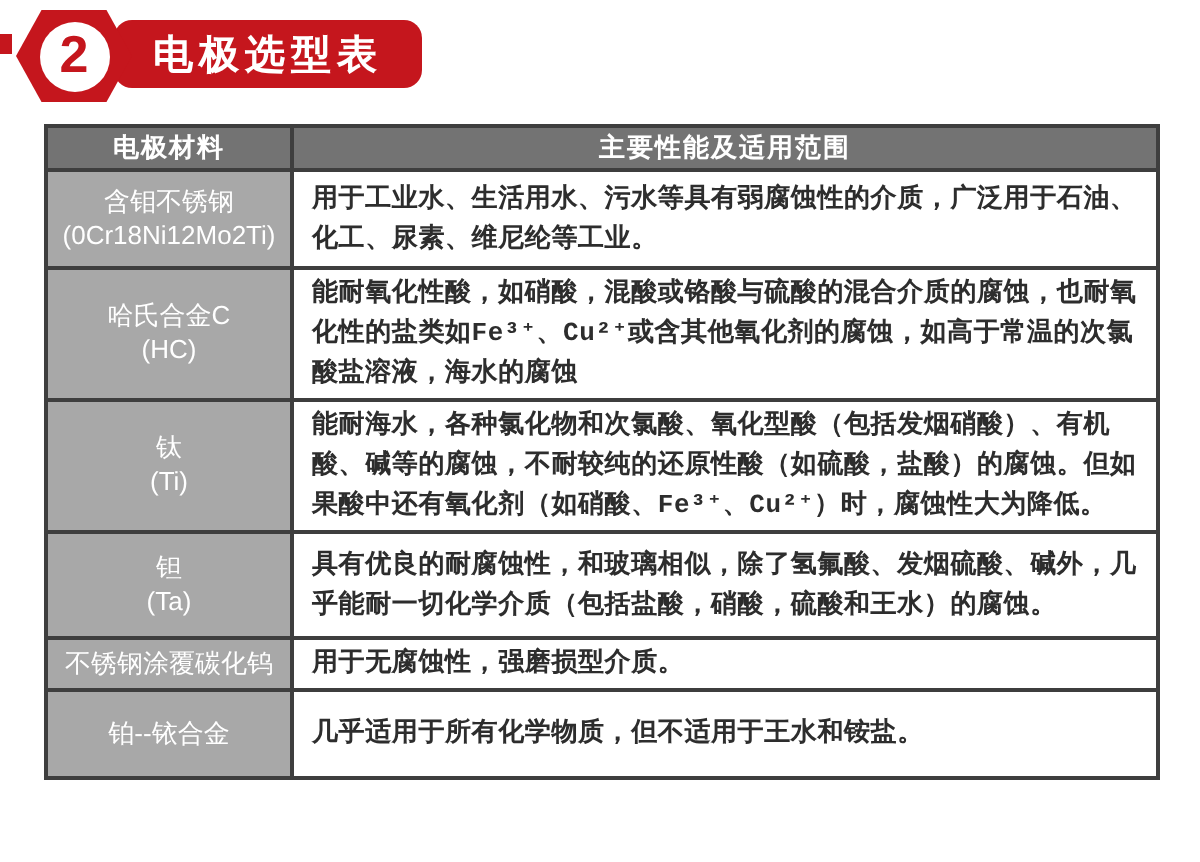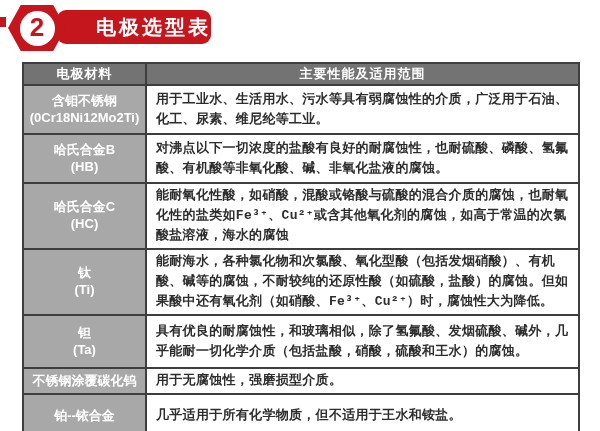--- a/index.html
+++ b/index.html
@@ -14,21 +14,21 @@
   
   .corner-chip {
     position: absolute; left: 0; top: 17px;
     width: 6px; height: 10px; background: #c5161d;
   }
   .title-pill {
     position: absolute; left: 57px; top: 10px;
     width: 154px; height: 34px;
     background: #c5161d;
     border-radius: 9px;
-    display: flex; align-items: center; justify-content: flex-end;
+    display: flex; align-items: center; justify-content: center;
   }
   .title-pill span {
     color: #ffffff; font-size: 20px; font-weight: bold; letter-spacing: 3px;
   }
   .badge-hex {
     position: absolute; left: 8px; top: 5px;
     width: 58px; height: 46px;
     background: #c5161d;
     clip-path: polygon(22% 0, 78% 0, 100% 50%, 78% 100%, 22% 100%, 0 50%);
     display: flex; align-items: center; justify-content: center;
@@ -60,21 +60,21 @@
   .etable th {
     background: #737373;
     color: #ffffff;
     font-size: 13px; font-weight: bold;
     height: 14px;
     letter-spacing: 1px;
   }
   .etable td.mat {
     background: #a8a8a8;
     color: #ffffff;
-    font-size: 13px; font-weight: bold;
+    font-size: 13px; font-weight: normal;
     text-align: center;
     line-height: 1.3;
     padding: 2px 2px;
   }
   .etable td.desc {
     background: #ffffff;
     color: #2d2d2d;
     font-size: 13px; font-weight: bold;
     text-align: left;
     line-height: 20px;
@@ -115,27 +115,20 @@
     <th>电极材料</th>
     <th>主要性能及适用范围</th>
   </tr>
   <tr class="rh1">
     <td class="mat">
       <div>含钼不锈钢</div>
       <div>(0Cr18Ni12Mo2Ti)</div>
     </td>
     <td class="desc">用于工业水、生活用水、污水等具有弱腐蚀性的介质，广泛用于石油、化工、尿素、维尼纶等工业。</td>
   </tr>
-  <tr class="rh2">
-    <td class="mat">
-      <div>哈氏合金B</div>
-      <div>(HB)</div>
-    </td>
-    <td class="desc">对沸点以下一切浓度的盐酸有良好的耐腐蚀性，也耐硫酸、磷酸、氢氟酸、有机酸等非氧化酸、碱、非氧化盐液的腐蚀。</td>
-  </tr>
   <tr class="rh3">
     <td class="mat">
       <div>哈氏合金C</div>
       <div>(HC)</div>
     </td>
     <td class="desc">能耐氧化性酸，如硝酸，混酸或铬酸与硫酸的混合介质的腐蚀，也耐氧化性的盐类如Fe³⁺、Cu²⁺或含其他氧化剂的腐蚀，如高于常温的次氯酸盐溶液，海水的腐蚀</td>
   </tr>
   <tr class="rh4">
     <td class="mat">
       <div>钛</div>

